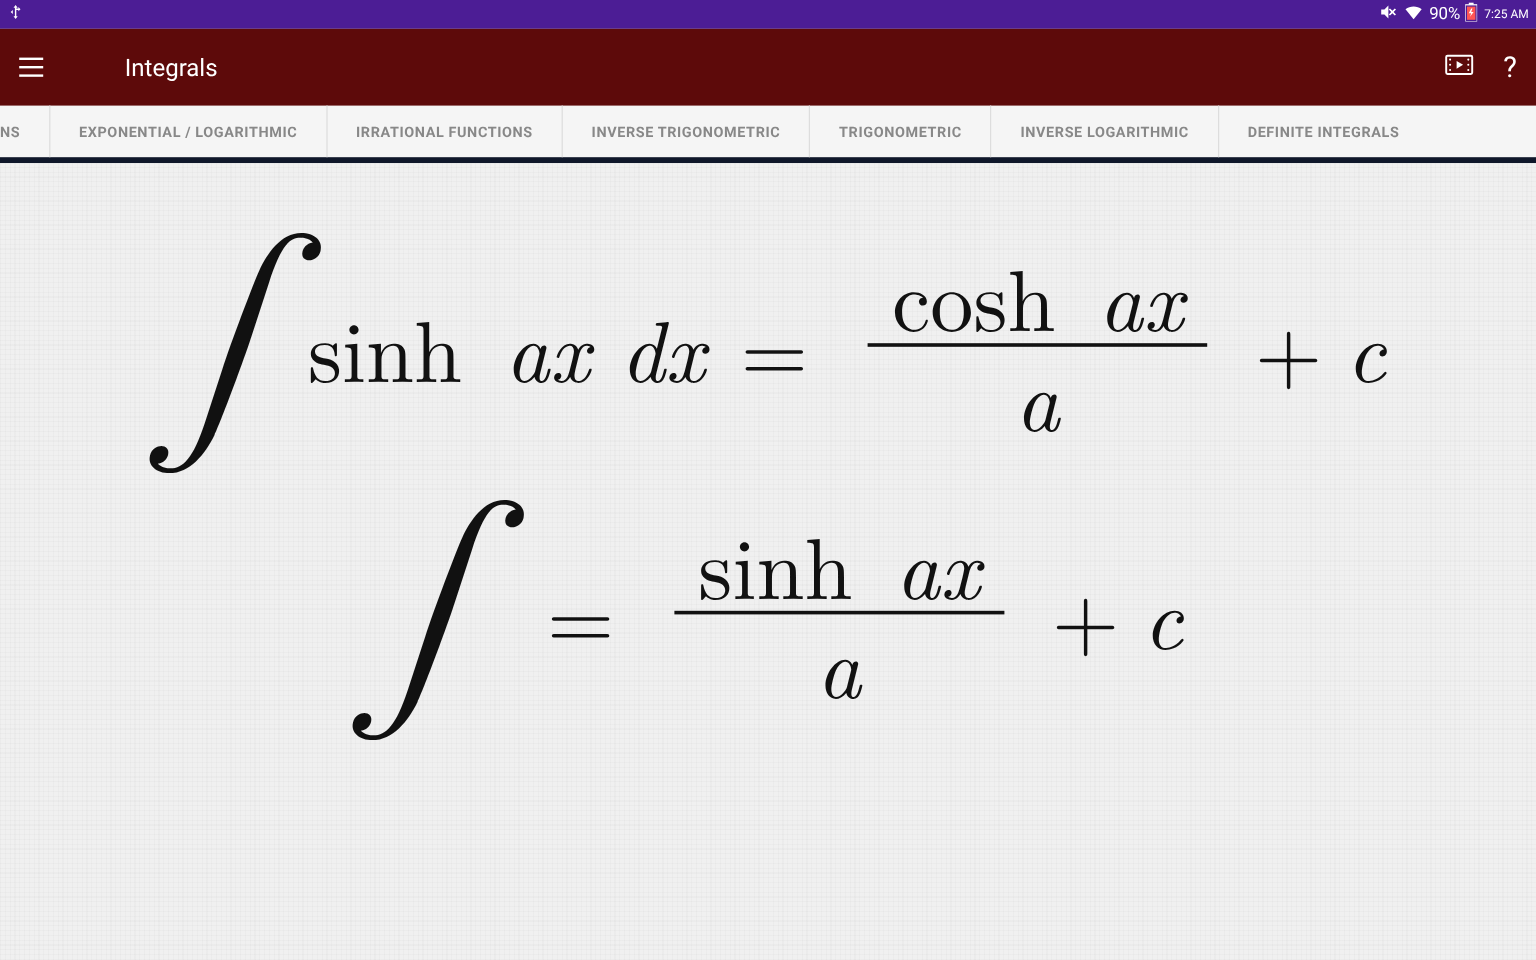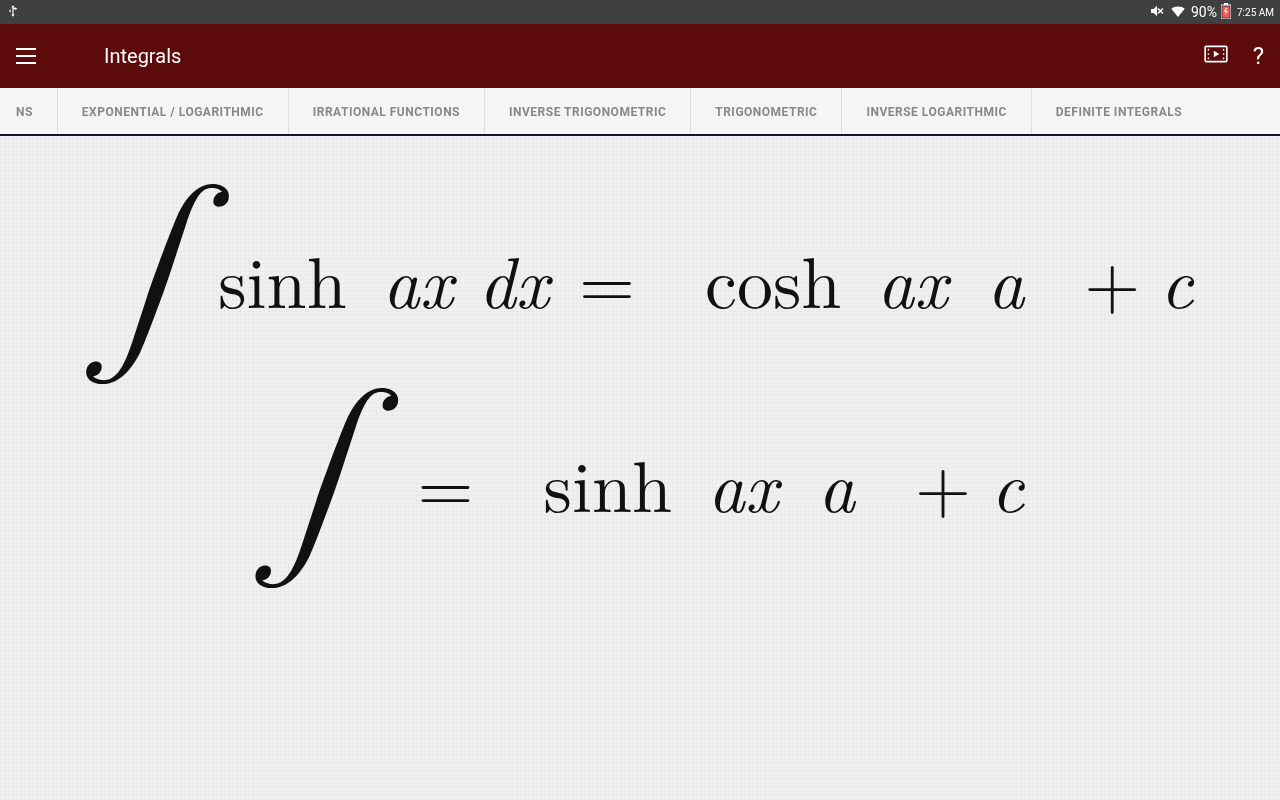--- a/index.html
+++ b/index.html
@@ -1,21 +1,21 @@
 <!DOCTYPE html>
 <html><head>
 <meta charset="utf-8">
 <style>
   * { margin:0; padding:0; box-sizing:border-box; }
   html,body { width:1280px; height:800px; font-family: Roboto, Arial, sans-serif; overflow:hidden; }
 
   
   .status-bar {
     height:24px;
-    background:#404040;
+    background:#4c1d95;
     color:#fff;
     display:flex;
     align-items:center;
     justify-content:space-between;
     padding:0 6px;
     font-size:14px;
   }
   .status-left, .status-right { display:flex; align-items:center; gap:4px; }
   .status-right span { font-size:14px; }
 
@@ -41,24 +41,24 @@
   .hamburger span { display:block; height:2px; background:#fff; width:20px; }
   .app-title { margin-left:20px; font-size:20px; font-weight:400; color:#fff; }
   .action-icons { margin-left:auto; display:flex; align-items:center; gap:24px; }
   .help-q { font-size:24px; font-weight:400; cursor:pointer; }
 
   
   .tab-strip {
     height:48px;
     background:#f5f5f5;
     display:flex;
-    border-bottom:2px solid #0f172a;
+    align-items:center;
+    border-bottom:5px solid #0f172a;
     overflow:hidden;
     white-space:nowrap;
-    padding-left:16px;
   }
   .tab {
     padding:0 24px;
     height:48px;
     line-height:48px;
     font-size:12px;
     font-weight:700;
     letter-spacing:0.5px;
     color:#888;
     border-right:1px solid #ddd;
@@ -102,21 +102,21 @@
     margin-right:12px;
     font-family:"Cambria Math","Latin Modern Math",Georgia,serif;
     transform:translateY(-4px);
   }
   .lhs { font-style:normal; }
   .lhs .func { font-style:normal; }
   .lhs .var, .rhs .var, .formula-row .var { font-style:italic; }
   .eq { margin:0 30px; }
   .frac {
     display:inline-flex;
-    flex-direction:row;
+    flex-direction:column;
     align-items:center;
     vertical-align:middle;
     margin:0 20px;
     text-align:right;
   }
   .frac .num, .frac .den { padding:4px 20px; line-height:1; }
   .frac .bar { width:100%; border-top:3px solid #111; }
   .plus { margin:0 20px; }
 </style>
 </head>

